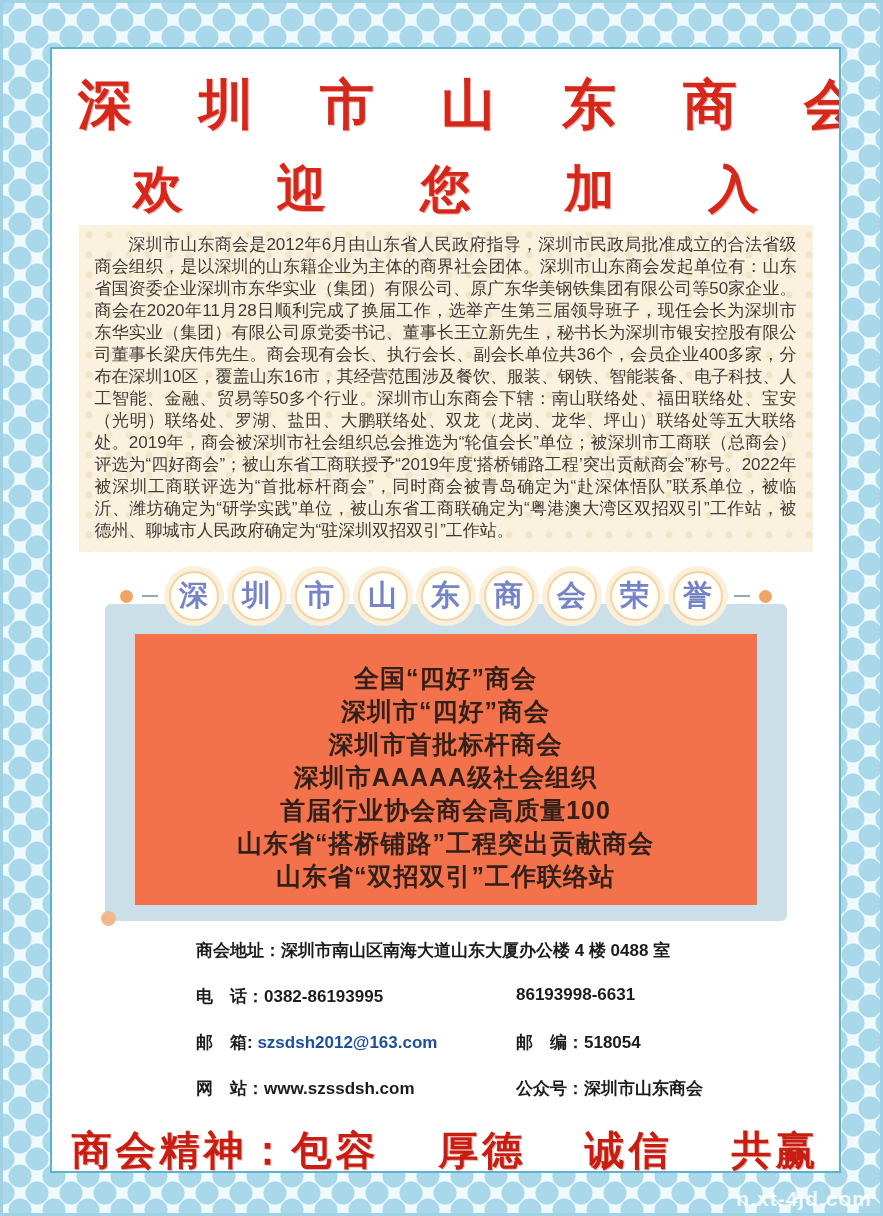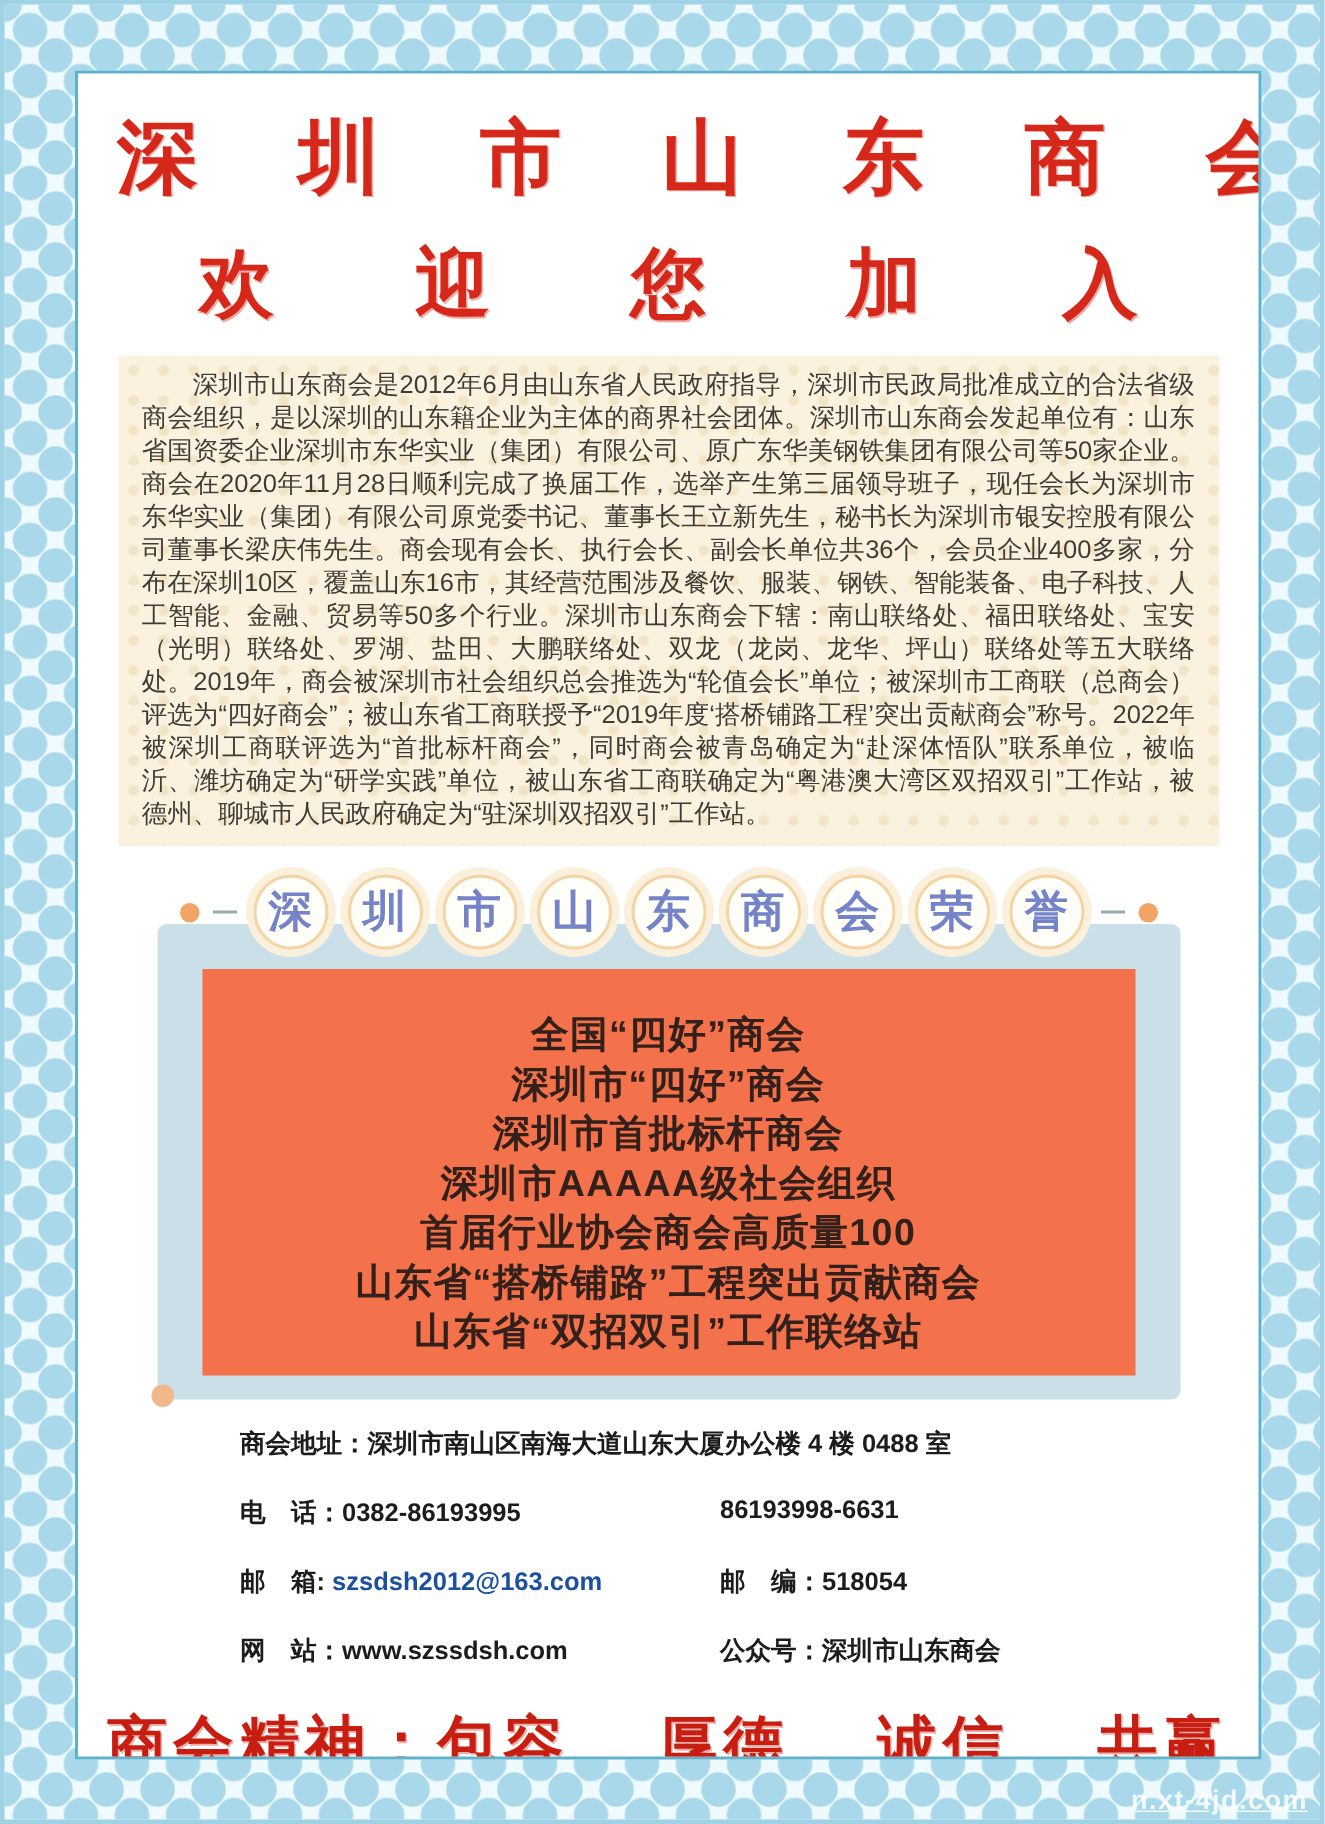--- a/index.html
+++ b/index.html
@@ -36,21 +36,21 @@
   .subtitle {
     margin-top:14px; text-align:center;
     color:var(--c-title-red,#d6281a);
     font-size:50px; font-weight:bold;
     letter-spacing:40px; text-indent:40px;
     text-shadow:1px 1px 0 rgba(214,40,26,.4);
     white-space:nowrap;
   }
 
   .intro {
-    margin:14px auto 0; width:734px;
+    margin:2px auto 0; width:734px;
     background-color:var(--c-intro-bg,#faf1de);
     background-image:radial-gradient(circle, #f2e4c6 3px, rgba(0,0,0,0) 4px);
     background-size:20px 20px;
     padding:9px 16px 10px;
     color:var(--c-intro-text,#403b35);
     font-size:17px; line-height:22px;
     text-align:justify; text-indent:2em;
   }
 
   
@@ -96,39 +96,38 @@
     position:absolute; left:-4px; bottom:-5px;
     width:15px; height:15px; border-radius:50%;
     background:#f2b88c;
   }
 
   
   .contact {
     margin:18px 0 0 108px; width:660px;
     font-size:17px; font-weight:bold; color:#1c1c1c;
   }
-  .c-row { display:grid; grid-template-columns:320px 1fr; margin-bottom:23px; }
+  .c-row { display:grid; grid-template-columns:320px 1fr; margin-bottom:23px;margin-left:36px; }
   .c-row.single { display:block; }
   .c-cell { white-space:nowrap; }
   .email-link { color:var(--c-link-blue,#1d4fa0); cursor:pointer; }
 
   .spirit {
     margin:16px auto 0; width:748px;
     display:flex; justify-content:space-between; align-items:center;
     color:var(--c-spirit-red,#c81e12);
     font-size:40px; font-weight:bold; letter-spacing:4px;
     text-shadow:1px 1px 0 rgba(200,30,18,.35);
     white-space:nowrap;
   }
 
   .watermark {
     position:absolute; right:8px; bottom:2px; z-index:3;
-    color:rgba(255,255,255,.85); font-size:18px; font-weight:bold;
+    color:rgba(255,255,255,.85); font-size:21px; font-weight:bold;
     letter-spacing:1px;
-    text-decoration:underline;
   }
 </style>
 </head>
 <body>
 
 <div class="page">
   <div class="content">
 
     <div class="title">深 圳 市 山 东 商 会</div>
     <div class="subtitle">欢 迎 您 加 入</div>

